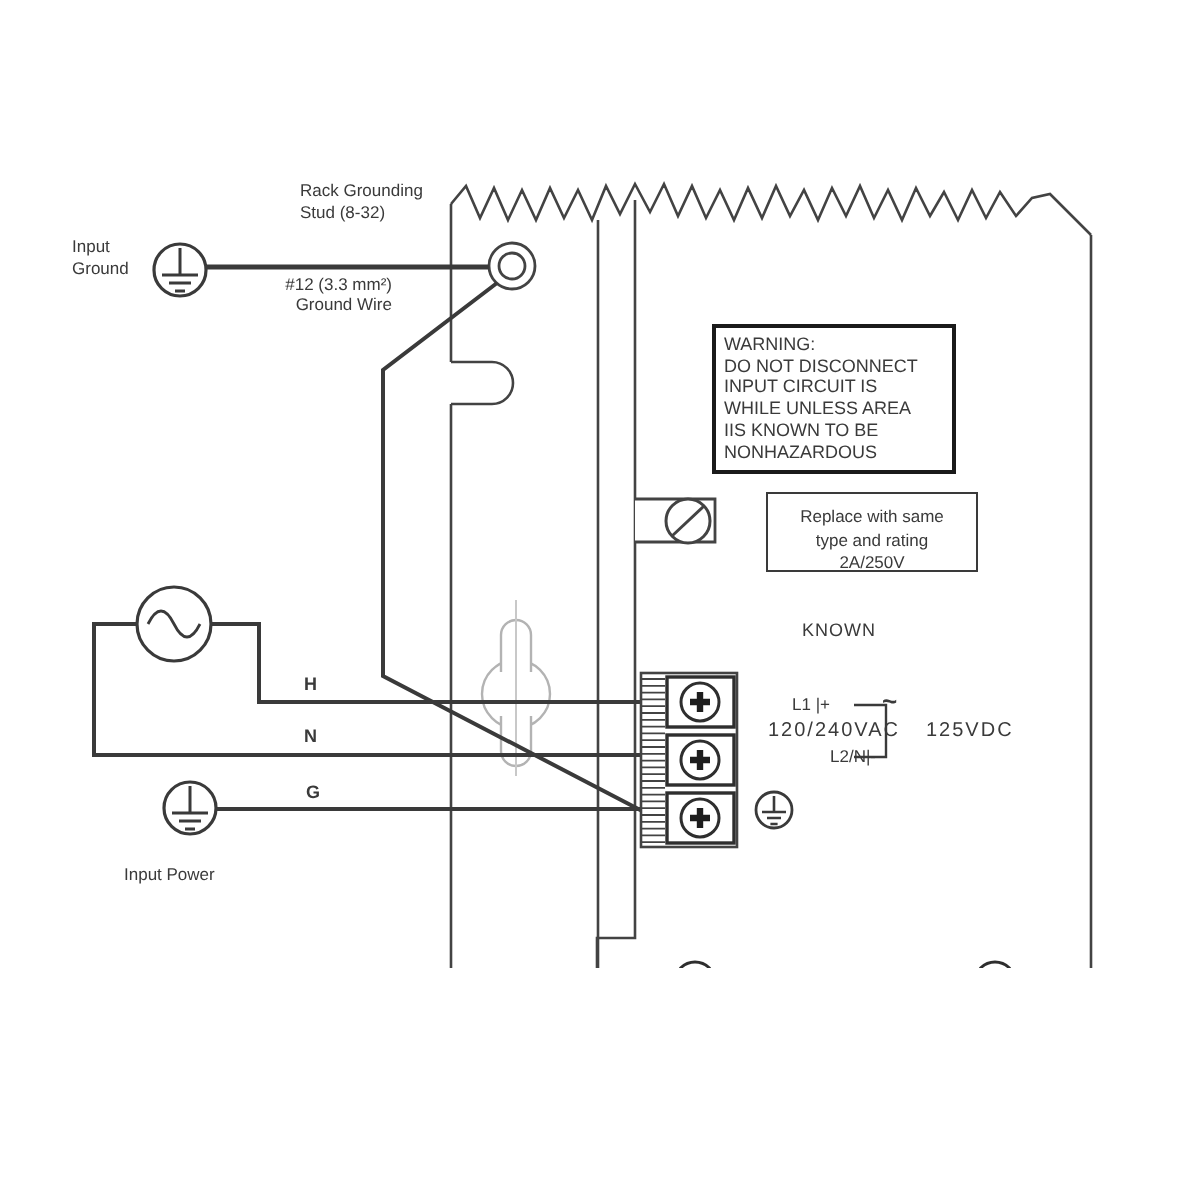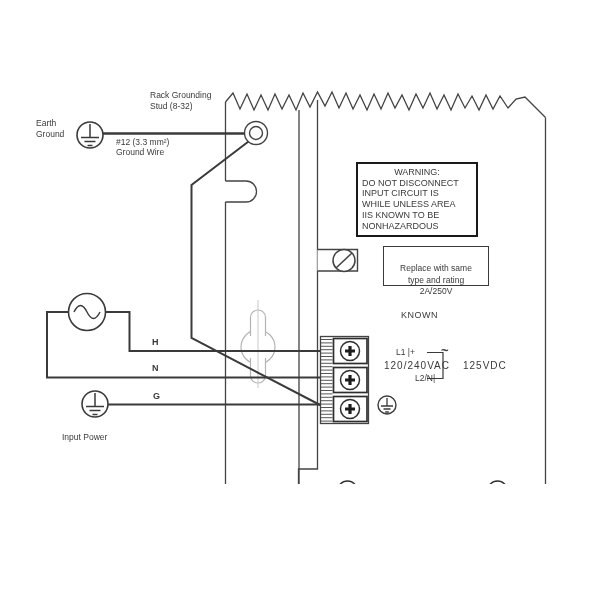--- a/index.html
+++ b/index.html
@@ -2,36 +2,36 @@
 <html><head>
 <meta charset="utf-8">
 <style>
   html,body{margin:0;padding:0;background:#fff;}
   #canvas{
     position:relative;width:600px;height:484px;background:#ffffff;overflow:hidden;
     font-family:"Liberation Sans",sans-serif;color:#3a3a3a;
   }
   #linework{position:absolute;left:0;top:0;}
   .lbl{position:absolute;font-size:8.5px;line-height:10.5px;color:#3a3a3a;white-space:pre;}
-  .lbl.center{text-align:left;white-space:normal;}
+  .lbl.center{text-align:right;white-space:normal;}
   .wire-letter{font-weight:bold;font-size:9px;}
   .caps{letter-spacing:.5px;font-size:9px;}
   .volt{font-size:10px;letter-spacing:1px;}
   .tilde{font-size:13px;font-weight:bold;}
   .small{font-size:8px;line-height:9.5px;}
   .warn-box{
     position:absolute;left:356px;top:162px;width:122px;height:75px;
     border:2.5px solid #1a1a1a;background:#fff;box-sizing:border-box;
     padding:3px 4px;font-size:9px;line-height:10.7px;
   }
-  .warn-title{text-align:center;}
+  .warn-title{text-align:left;}
   .fuse-box{
     position:absolute;left:383px;top:246px;width:106px;height:40px;
     border:1.3px solid #3a3a3a;background:#fff;box-sizing:border-box;
-    padding-top:16px;font-size:8.5px;line-height:11.5px;text-align:center;
+    padding-top:6px;font-size:8.5px;line-height:11.5px;text-align:center;
   }
 </style>
 </head>
 <body>
 
 <div id="canvas">
 
   <svg id="linework" width="600" height="600" viewBox="0 0 600 600">
 
     <path d="M225.5,102 L233,93 240,109 247,94 254,110 261,95 268,110 275,94 282,109 289,95 296,110
@@ -125,21 +125,21 @@
       <path d="M347.5,485.5 V496.5 M342,491 H353" stroke="#1d1d1d" stroke-width="3.4"></path>
     </g>
     <g>
       <circle cx="497.5" cy="491" r="10" fill="#ffffff" stroke="#2e2e2e" stroke-width="1.4"></circle>
       <path d="M497.5,485.5 V496.5 M492,491 H503" stroke="#1d1d1d" stroke-width="3.4"></path>
     </g>
   </svg>
 
   <div class="lbl" style="left:150px;top:90px;"><span>Rack Grounding</span><br><span>Stud (8-32)</span></div>
 
-  <div class="lbl" style="left:36px;top:118px;"><span>Earth</span><br><span>Ground</span></div>
+  <div class="lbl" style="left:36px;top:118px;"><span>Input</span><br><span>Ground</span></div>
 
   <div class="lbl center" style="left:116px;top:137px;width:80px;line-height:10px;"><span>#12 (3.3 mm²)</span><br><span>Ground Wire</span></div>
 
   <div class="lbl wire-letter" style="left:152px;top:337px;">H</div>
   <div class="lbl wire-letter" style="left:152px;top:363px;">N</div>
   <div class="lbl wire-letter" style="left:153px;top:391px;">G</div>
 
   <div class="lbl" style="left:62px;top:432px;">Input Power</div>
 
   <div class="lbl caps" style="left:401px;top:310px;">KNOWN</div>

